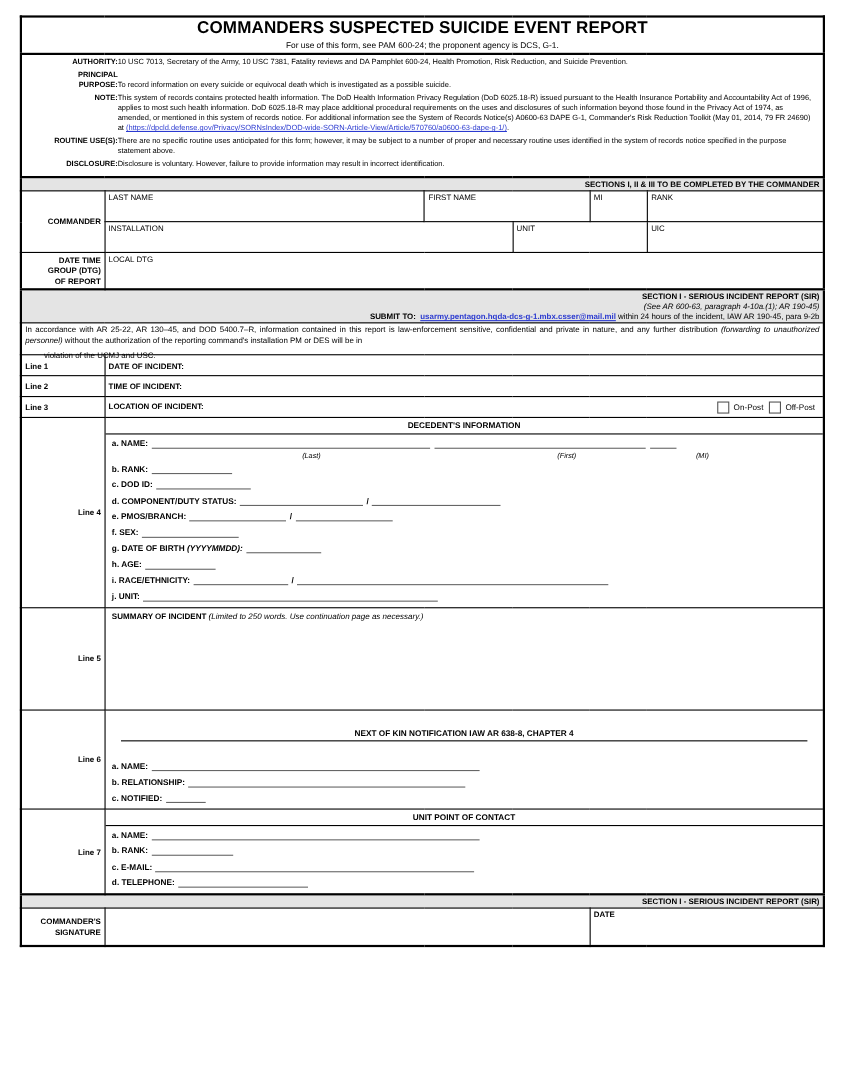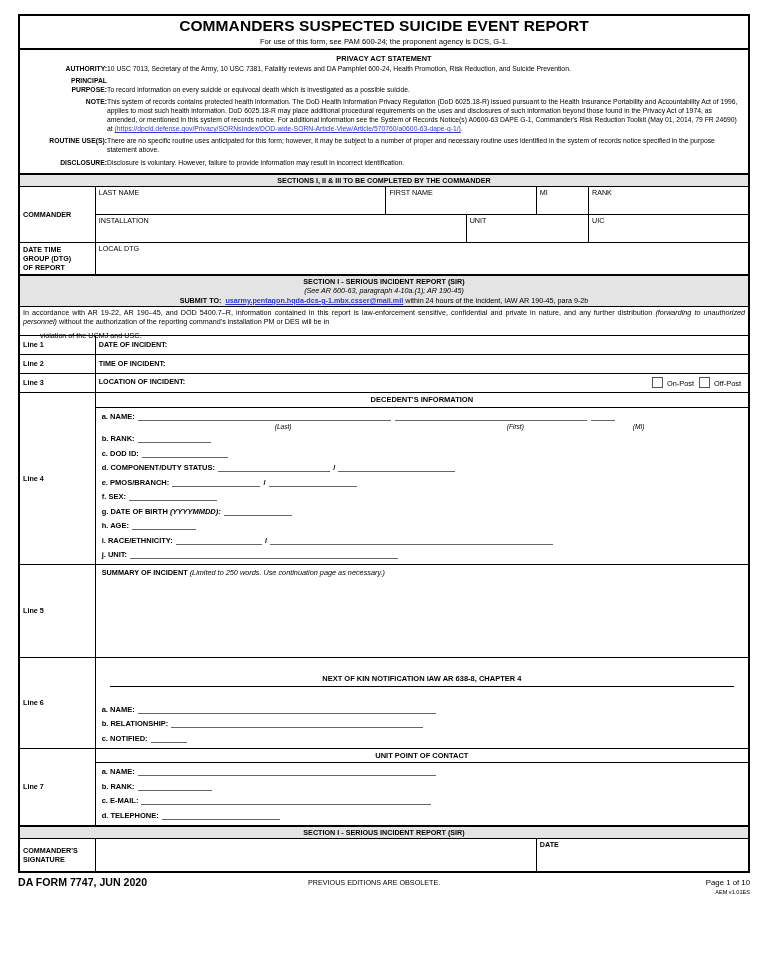--- a/index.html
+++ b/index.html
@@ -87,32 +87,32 @@
   td.pa-body { text-align: left; padding-right: 4px; }
   .lnk {
     color: #2b3ad0;
     text-decoration: underline;
     word-break: break-all;
   }
 
   
   .band {
     background: #e4e4e4;
-    text-align: center;
+    text-align: right;
     font-weight: bold;
     font-size: 7.6px;
     padding: 2px 3px 2px 3px;
   }
   .band-sub { font-weight: normal; font-style: italic; font-size: 7.2px; }
   .band-line { display: block; }
 
   .cap { font-size: 7.3px; }
   .capb { font-size: 7.3px; font-weight: bold; }
   .vlabel {
-    text-align: left;
+    text-align: right;
     font-weight: bold;
     font-size: 7.4px;
     vertical-align: middle !important;
     line-height: 1.25;
   }
 
   
   .disclaimer {
     position: relative;
     font-size: 7.5px;
@@ -241,21 +241,20 @@
     <tbody>
         <tr>
       <td colspan="6" class="title-cell">
         <div class="doc-title">COMMANDERS SUSPECTED SUICIDE EVENT REPORT</div>
         <div class="doc-subtitle">For use of this form, see PAM 600-24; the proponent agency is DCS, G-1.</div>
       </td>
     </tr>
 
     <tr>
       <td colspan="6" style="padding:2px 5px 3px 5px; border-bottom:2px solid #000;">
-        <div class="pa-head">PRIVACY ACT STATEMENT</div>
         <table class="pa">
           <tbody>
                 <tr>
             <td class="pa-label">AUTHORITY:</td>
             <td class="pa-body">10 USC 7013, Secretary of the Army, 10 USC 7381, Fatality reviews and DA Pamphlet 600-24, Health Promotion, Risk Reduction, and Suicide Prevention.</td>
           </tr>
           <tr>
             <td class="pa-label">PRINCIPAL
 PURPOSE:</td>
             <td class="pa-body" style="padding-top:9px;">To record information on every suicide or equivocal death which is investigated as a possible suicide.</td>
@@ -304,21 +303,21 @@
     <tr>
       <td colspan="6" class="band" style="border-top:2px solid #000;">
         <span class="band-line">SECTION I - SERIOUS INCIDENT REPORT (SIR)</span>
         <span class="band-line band-sub">(See AR 600-63, paragraph  4-10a.(1); AR 190-45)</span>
         <span class="band-line"><span>SUBMIT TO:</span>&nbsp; <span class="lnk">usarmy.pentagon.hqda-dcs-g-1.mbx.csser@mail.mil</span> <span style="font-weight:normal;">within 24 hours of the incident, IAW AR 190-45, para 9-2b</span></span>
       </td>
     </tr>
 
     <tr>
       <td colspan="6" class="disclaimer">
-        <span>In accordance with AR 19-22, AR 190–45, and DOD 5400.7–R, information contained in this report is law-enforcement sensitive, confidential and private in nature, and any further distribution</span>
+        <span>In accordance with AR 25-22, AR 130–45, and DOD 5400.7–R, information contained in this report is law-enforcement sensitive, confidential and private in nature, and any further distribution</span>
         <i>(forwarding to unauthorized personnel)</i>
         <span>without the authorization of the reporting command's installation PM or DES will be in</span>
         <span class="tail">violation of the UCMJ and USC.</span>
       </td>
     </tr>
 
     <tr style="height:19px;">
       <td class="linelbl">Line 1</td>
       <td colspan="5" class="linebody"><span>DATE OF INCIDENT:</span></td>
     </tr>
@@ -497,20 +496,14 @@
     <tr style="height:34px;">
       <td class="vlabel" style="white-space:pre-line;">COMMANDER'S
 SIGNATURE</td>
       <td colspan="3"></td>
       <td colspan="2" class="capb"><span>DATE</span></td>
     </tr>
 
   </tbody>
     </table>
 
-  <div class="footer">
-    <div class="f-left">DA FORM 7747, JUN 2020</div>
-    <div class="f-mid">PREVIOUS EDITIONS ARE OBSOLETE.</div>
-    <div class="f-right">Page 1 of 10</div>
-    <div class="f-ver">AEM v1.01ES</div>
-  </div>
 
 </div>
 
 </body></html>

